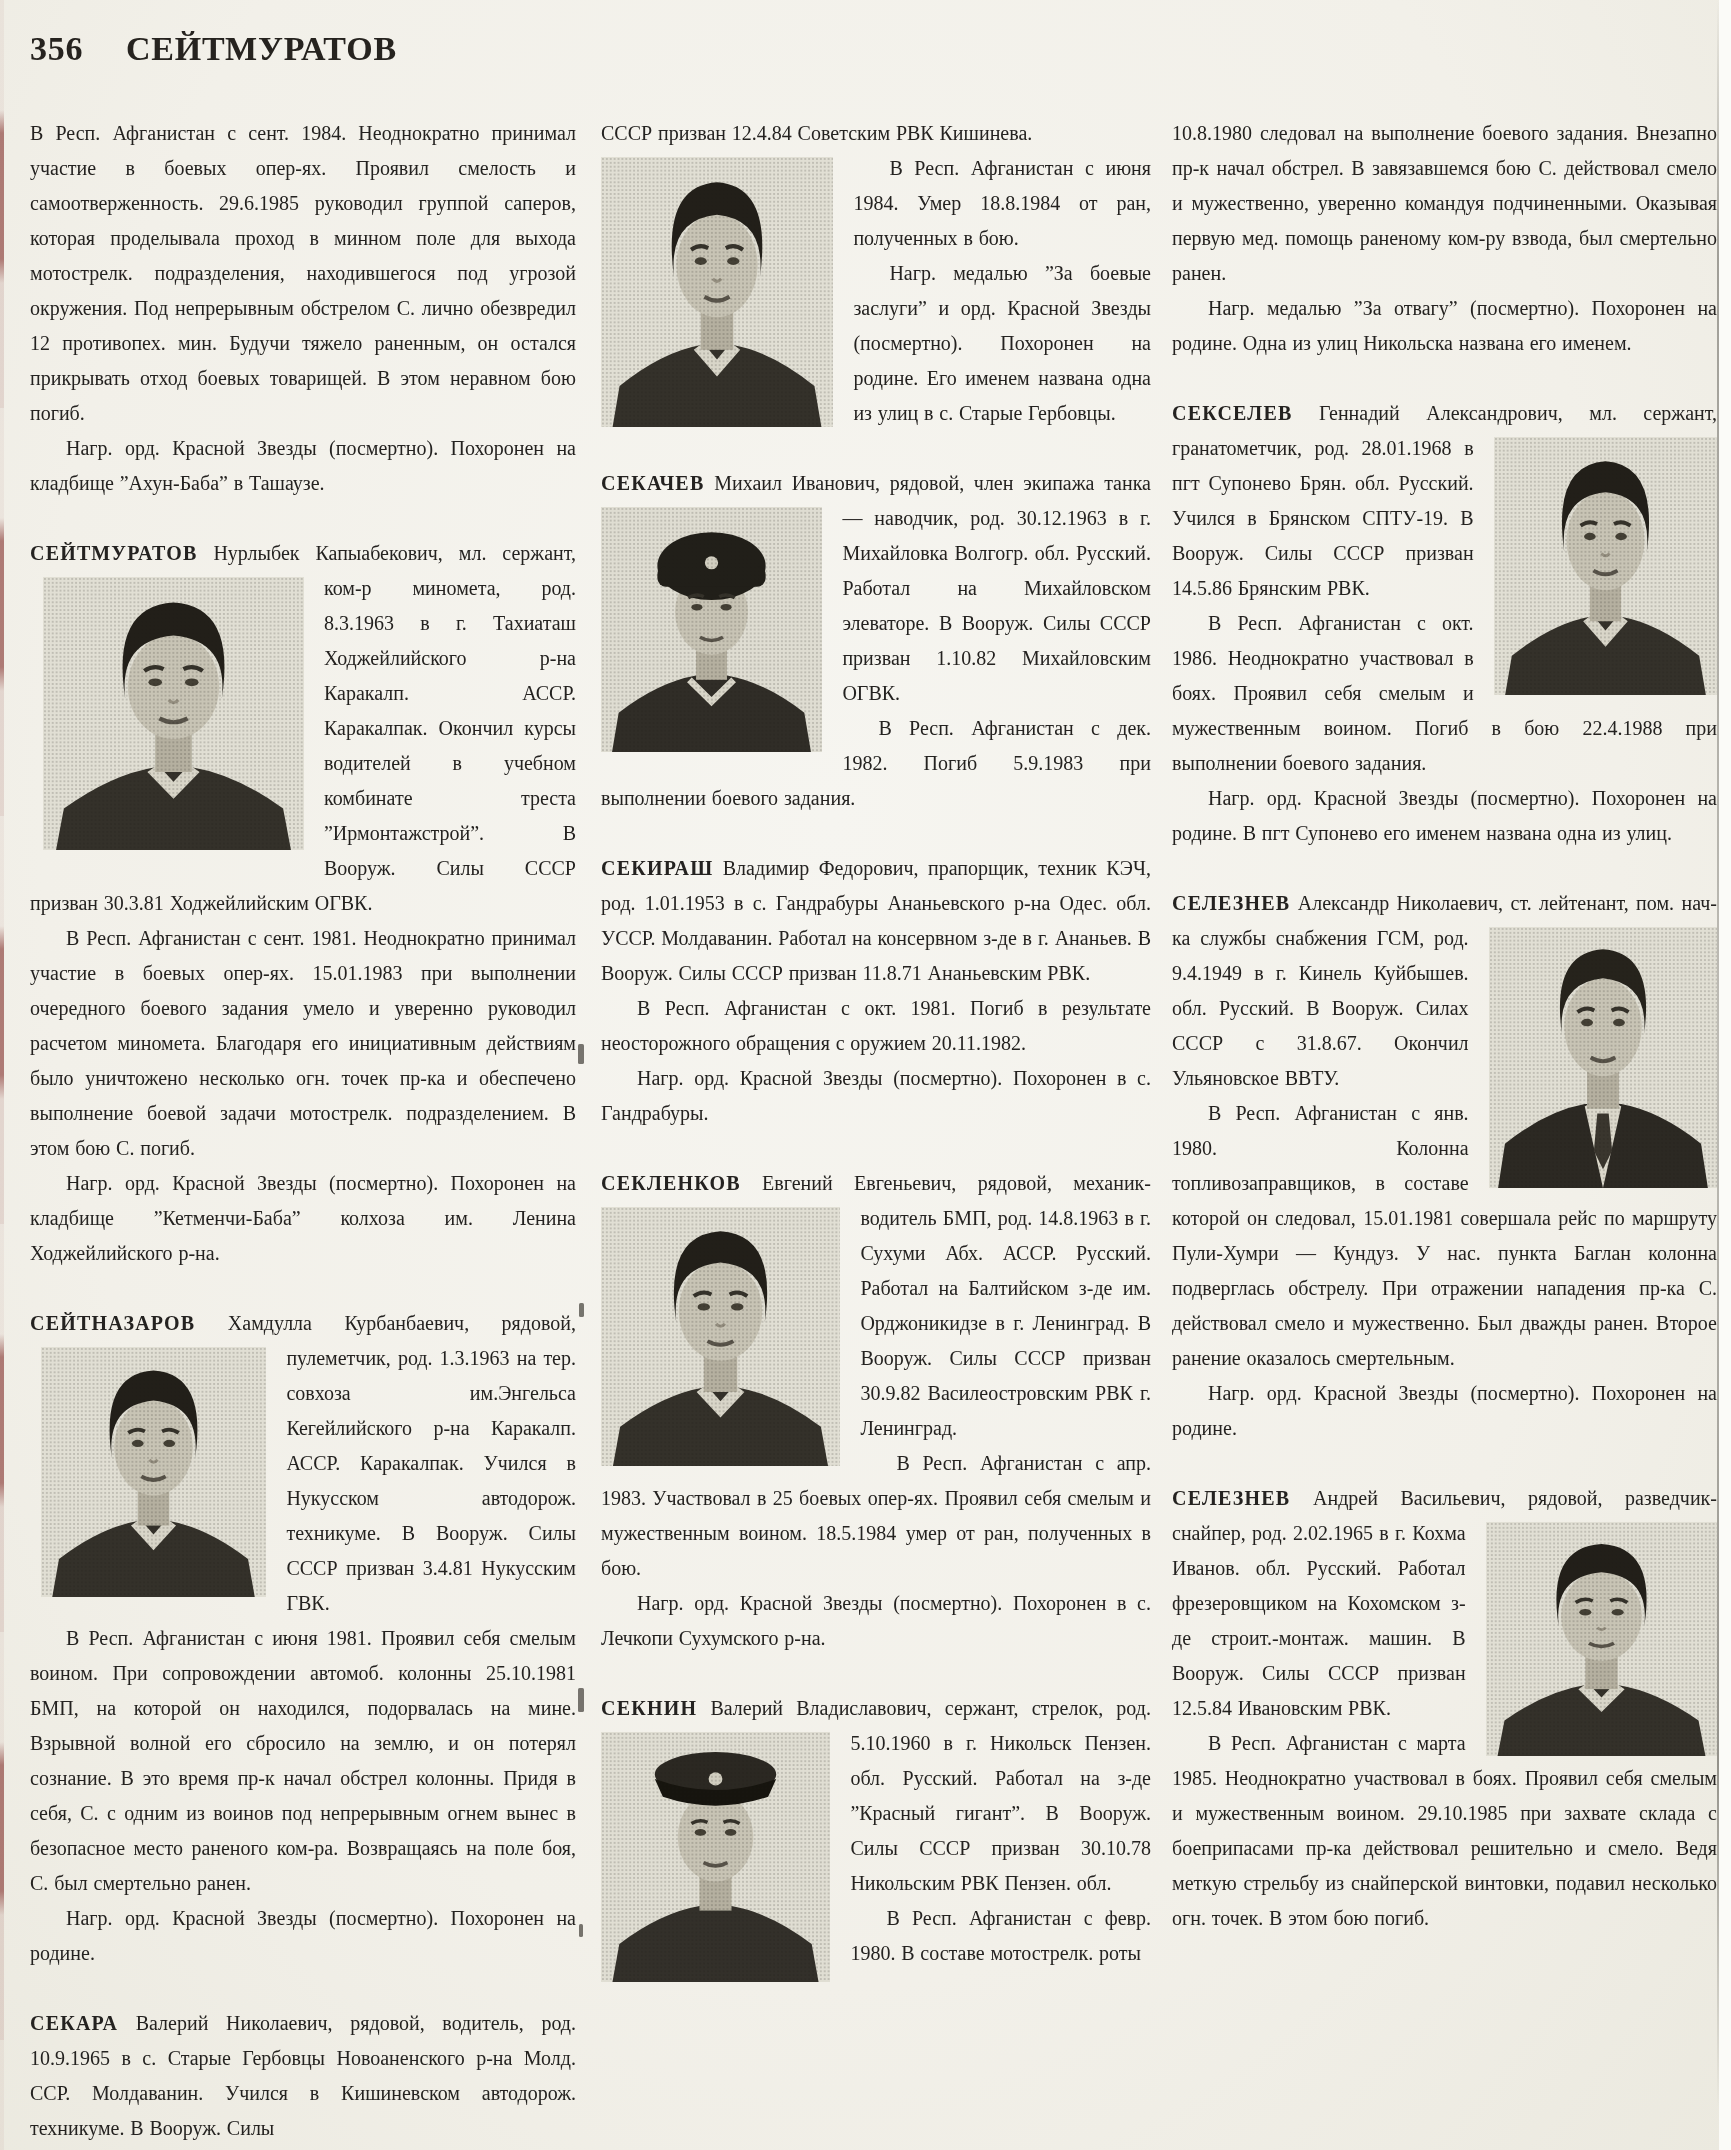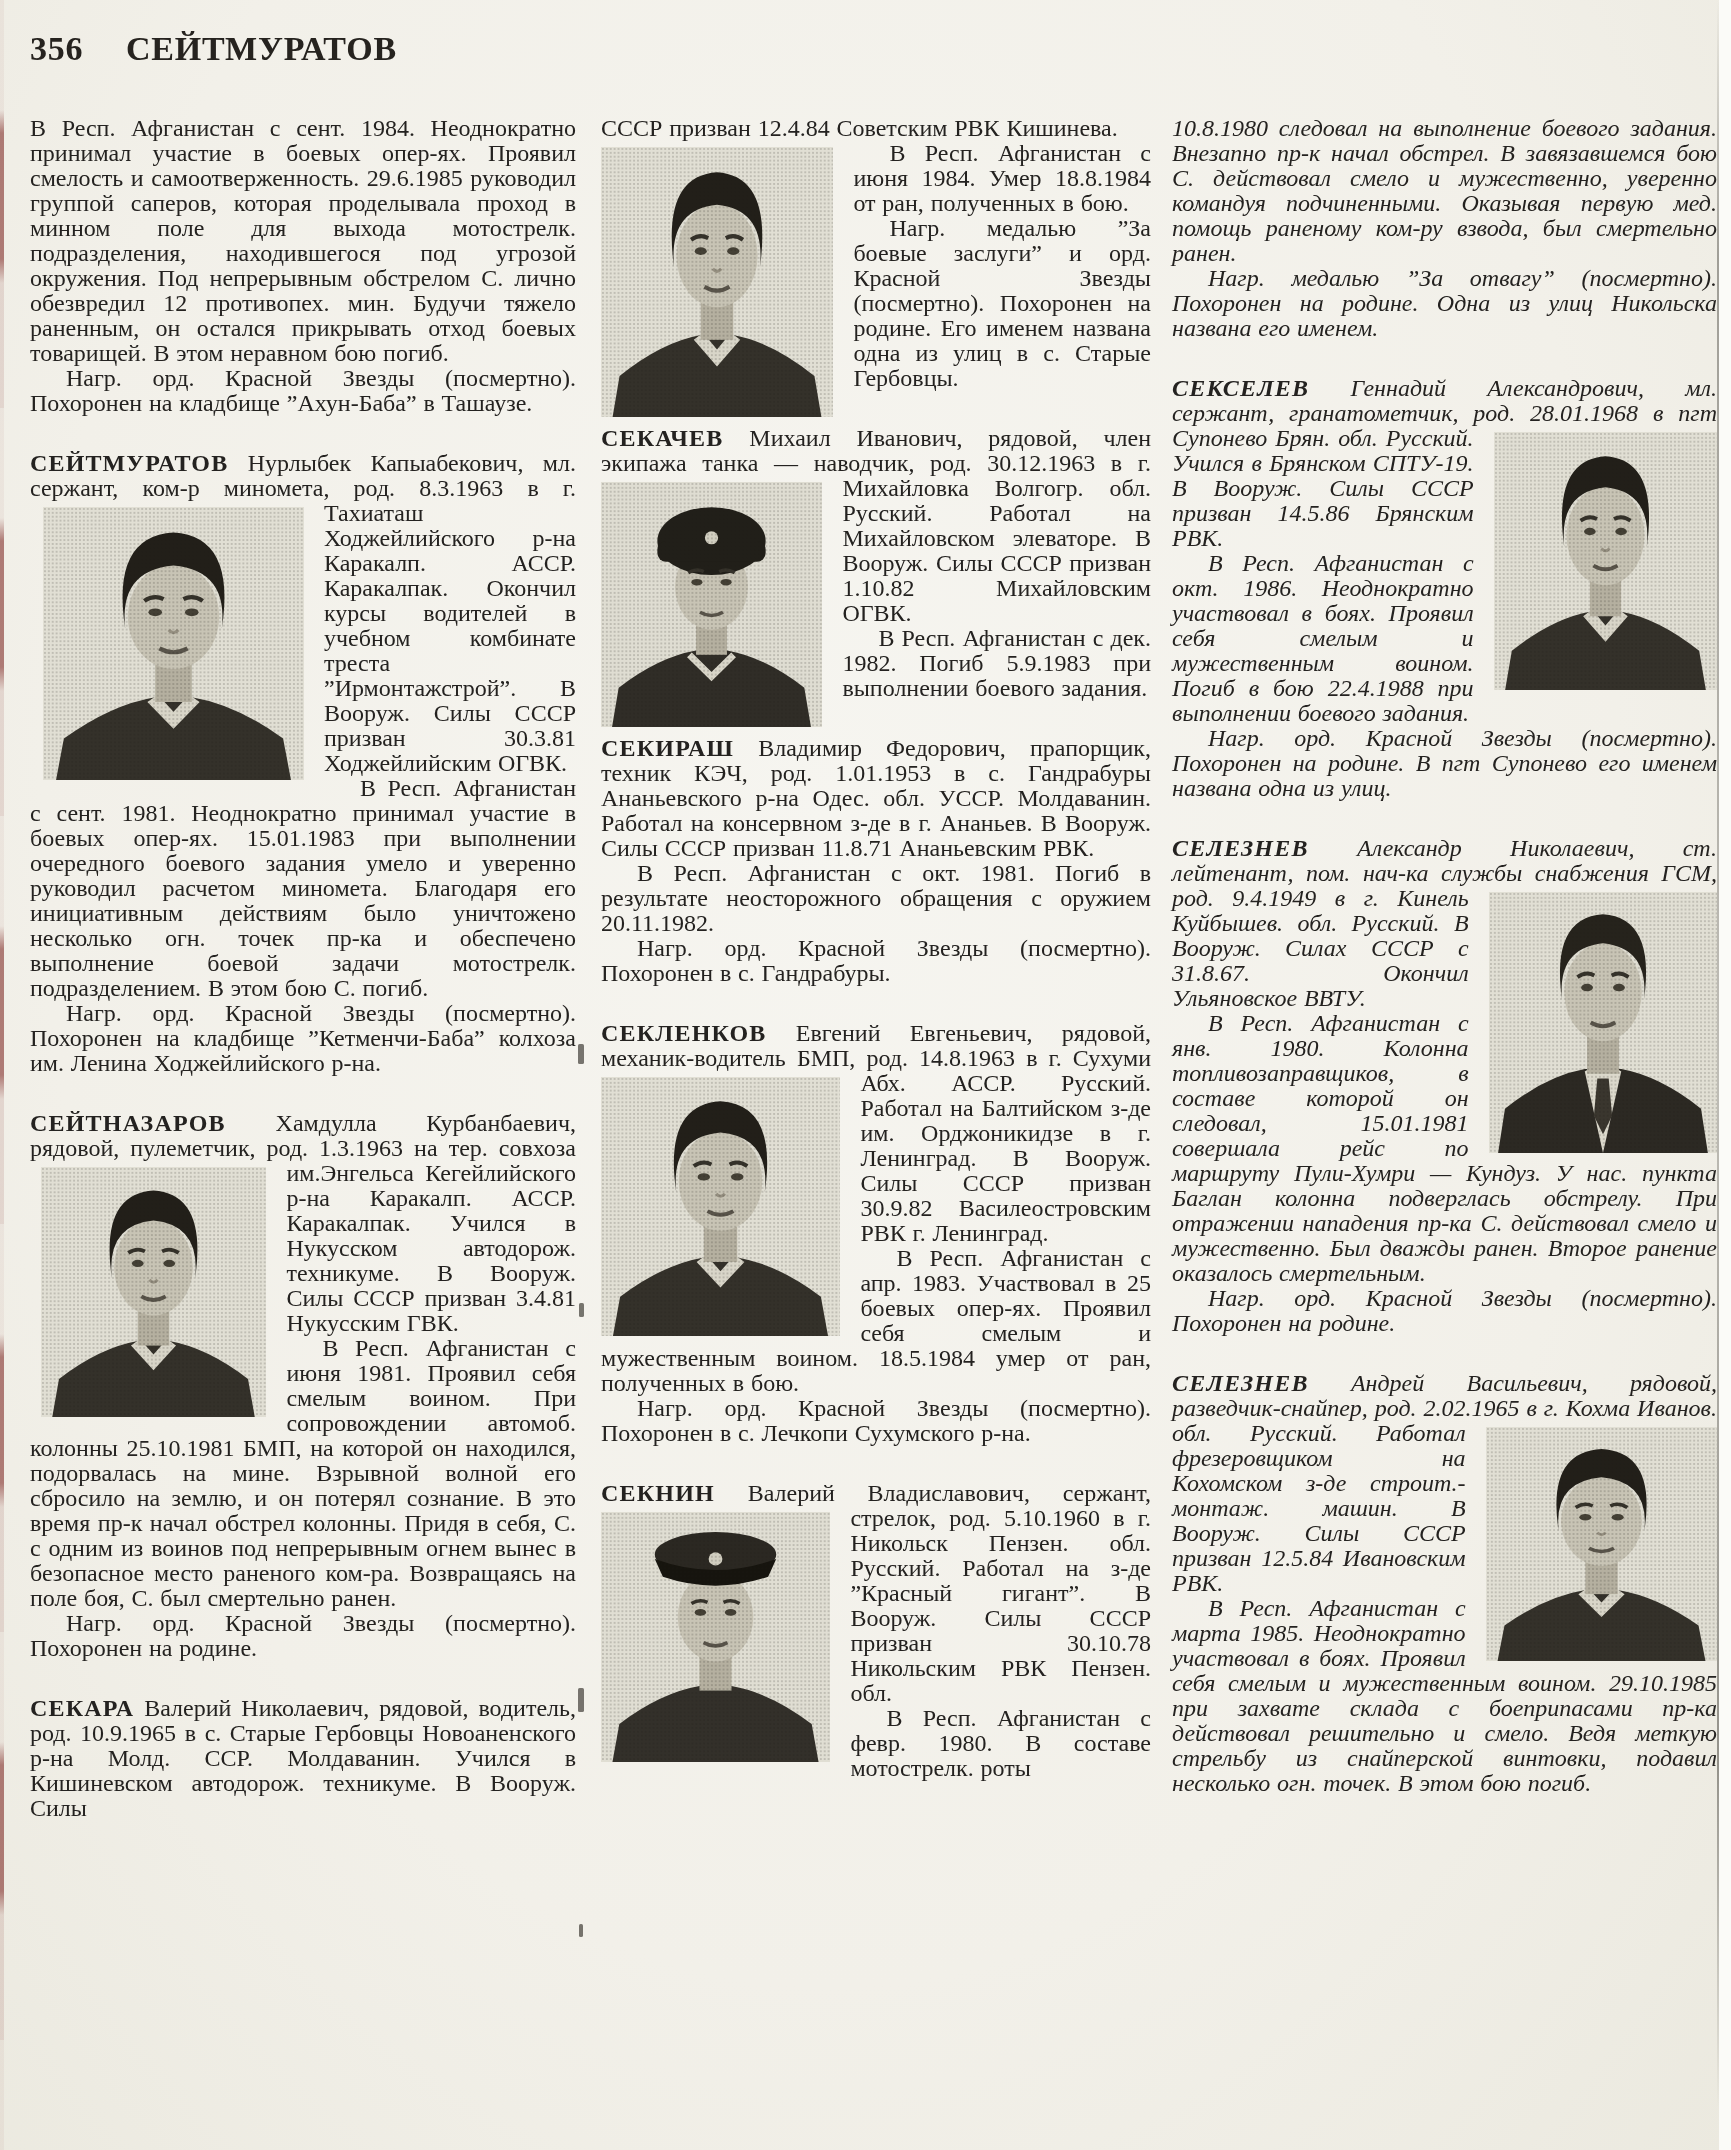--- a/index.html
+++ b/index.html
@@ -15,24 +15,24 @@
   .pagehead{
     position:absolute;top:27px;left:30px;
     display:flex;align-items:baseline;
     font-weight:700;font-size:34px;line-height:44px;letter-spacing:0.8px;
     color:#26231f;
   }
   .pagenum{width:96px;}
   .col{position:absolute;top:116px;}
   .col1{left:30px;width:546px;}
   .col2{left:601px;width:550px;}
-  .col3{left:1172px;width:545px;font-style:italic;}
+  .col3{left:1172px;width:545px;}
   .para{
     margin:0;
-    font-size:24px;line-height:25px;
+    font-size:20px;line-height:35px;
     text-align:justify;
     word-spacing:0.8px;
   }
   .indent{text-indent:36px;}
   .entry{margin-top:35px;}
   .surname{font-weight:700;letter-spacing:1.2px;}
   .ph{
     position:relative;
     display:block;
     float:left;

